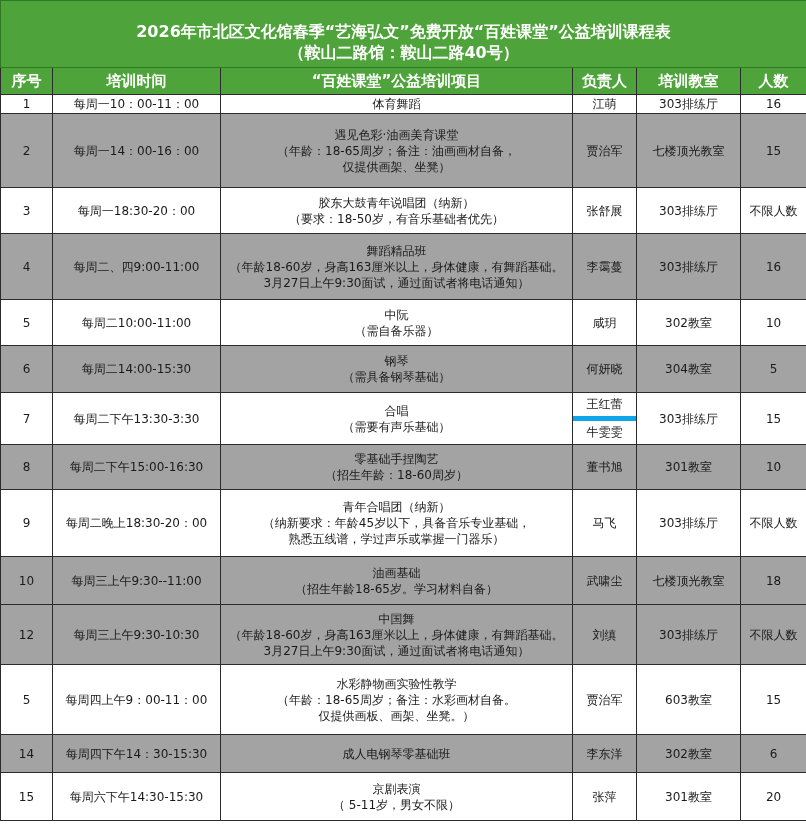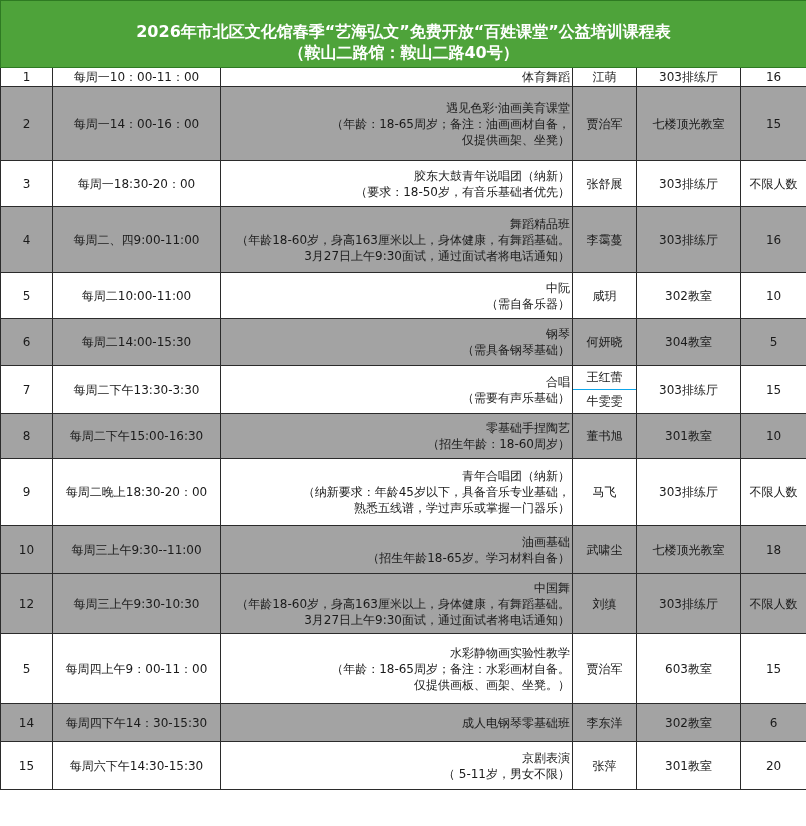--- a/index.html
+++ b/index.html
@@ -3,23 +3,23 @@
 <meta charset="utf-8">
 <style>
   html, body { margin:0; padding:0; background:#ffffff; }
   body { width:806px; height:826px; overflow:hidden; font-family:"DejaVu Sans", "Liberation Sans", sans-serif; }
   table { border-collapse:collapse; width:806px; table-layout:fixed; }
   td, th { border:1px solid #2b2b2b; text-align:center; vertical-align:middle; padding:0 2px; font-size:12px; color:#1a1a1a; line-height:16px; font-weight:normal; }
   .title-cell { background:#4ea33a; color:#ffffff; font-size:16px; font-weight:bold; line-height:21px; height:51px; padding-top:15px; border-color:#2e7a22; }
   .hdr th { background:#4ea33a; color:#ffffff; font-size:15px; font-weight:bold; height:26px; border-color:#2b2b2b; }
   tr.alt td { background:#a3a3a3; }
   tr.wht td { background:#ffffff; }
-  .proj div { white-space:nowrap;text-align:right; }
+  .proj div { white-space:nowrap; }
   .nested { padding:0; }
-  .sub { display:block; border-bottom:1px solid #0ea5e9; height:23px; line-height:23px; }
+  .sub { display:block; border-bottom:5px solid #0ea5e9; height:23px; line-height:23px; }
   .sub:last-child { border-bottom:none; }
 </style>
 </head>
 <body>
 
 <table>
   <colgroup>
     <col style="width:52px">
       <col style="width:168px">
       <col style="width:352px">
@@ -27,20 +27,28 @@
       <col style="width:104px">
       <col style="width:66px">
   </colgroup>
   <tbody id="tbody">
     <tr>
       <td colspan="6" class="title-cell">
         <div>2026年市北区文化馆春季“艺海弘文”免费开放“百姓课堂”公益培训课程表</div>
         <div>（鞍山二路馆：鞍山二路40号）</div>
       </td>
     </tr>
+    <tr class="hdr">
+      <th>序号</th>
+      <th>培训时间</th>
+      <th>“百姓课堂”公益培训项目</th>
+      <th>负责人</th>
+      <th>培训教室</th>
+      <th>人数</th>
+    </tr>
   <tr class="wht" style="height: 19px;">
         <td>1</td>
         <td>每周一10：00-11：00</td>
         <td class="proj">
           <div>体育舞蹈</div>
         </td>
         <td>江萌</td>
         <td>303排练厅</td>
         <td>16</td>
       </tr>

